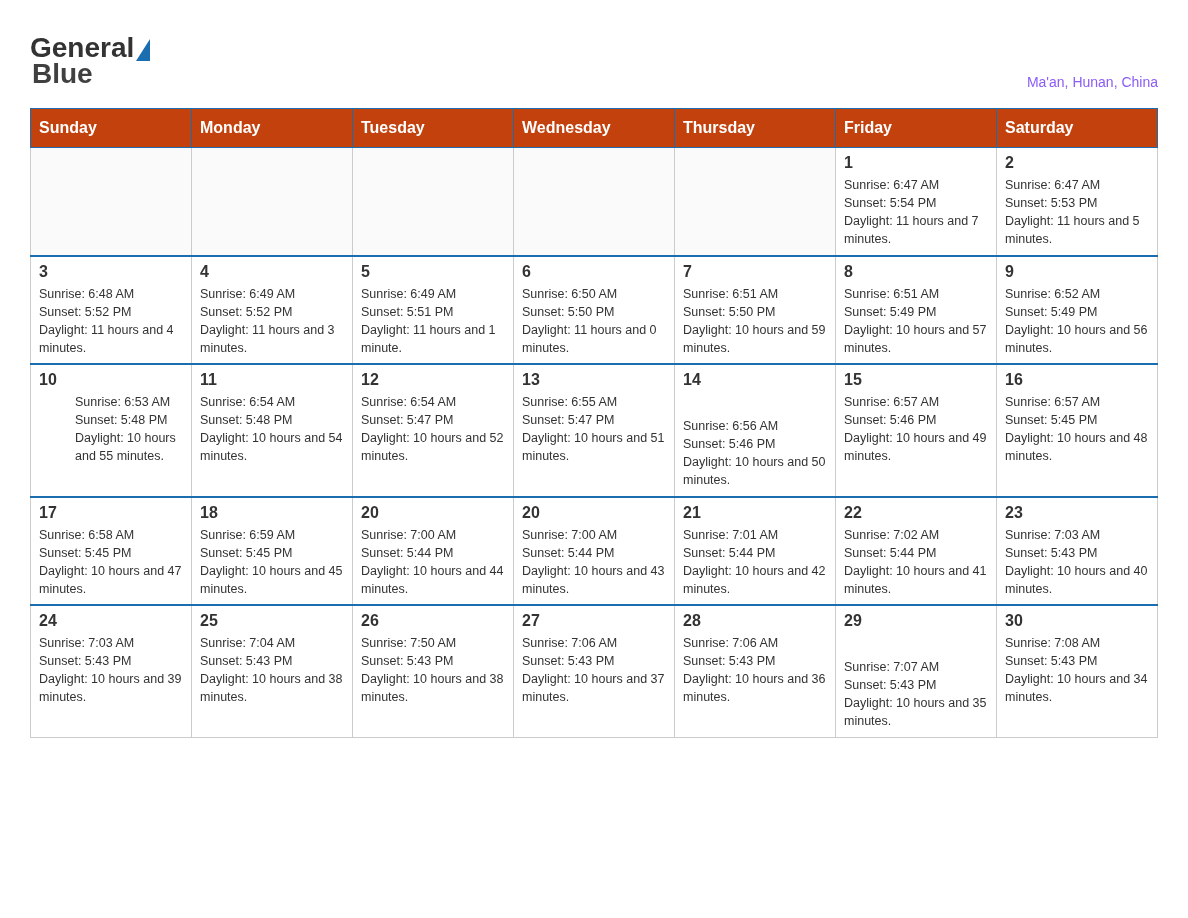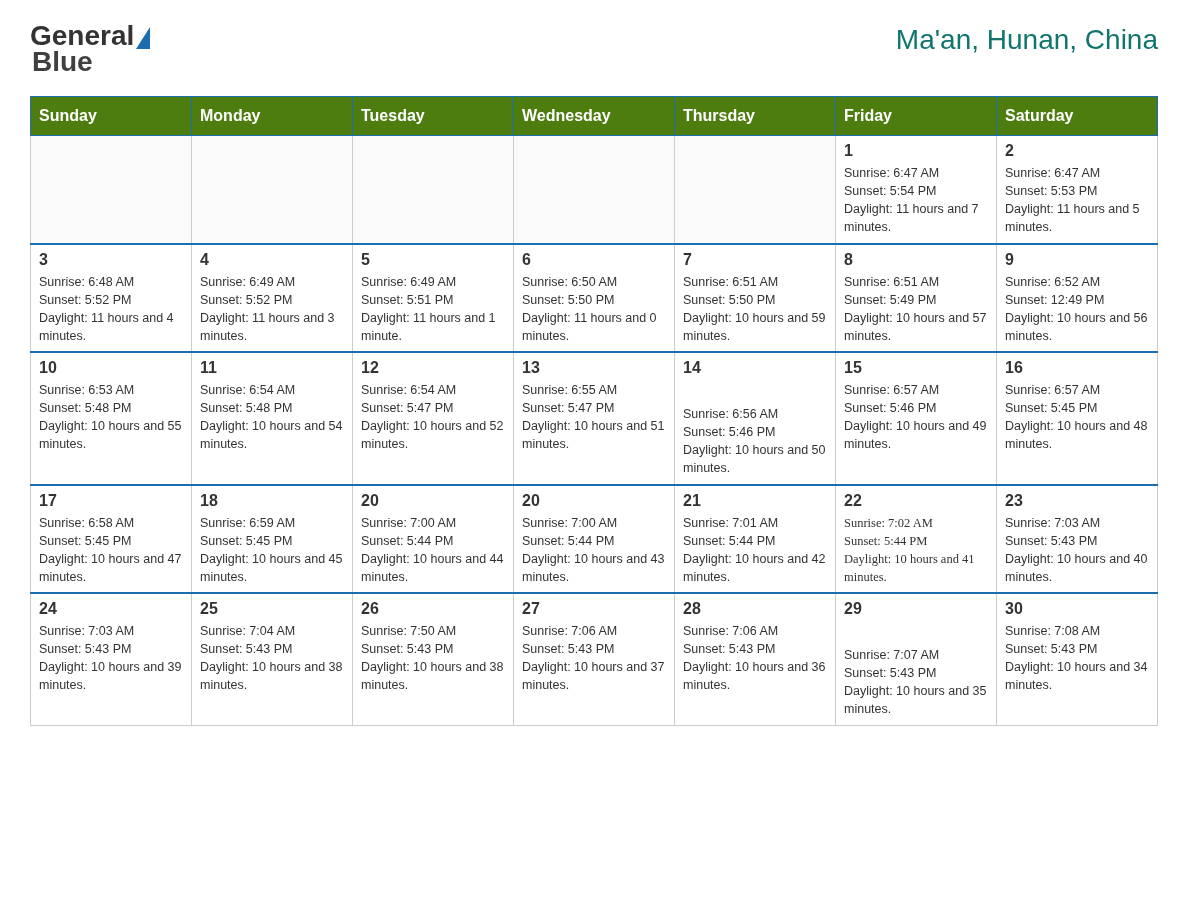--- a/index.html
+++ b/index.html
@@ -6,22 +6,23 @@
     body {
       font-family: Arial, sans-serif;
       background: #fff;
       padding: 20px 30px;
       width: 1188px;
       min-height: 918px;
     }
     .header-area {
       display: flex;
       justify-content: space-between;
-      align-items: flex-start;
+      align-items: flex-end;
       margin-bottom: 18px;
+      margin-top: 12px;
     }
     .logo {
       display: flex;
       flex-direction: column;
       align-items: flex-start;
     }
     .logo-top {
       display: flex;
       align-items: center;
     }
@@ -49,30 +50,30 @@
     .title-area {
       text-align: right;
     }
     .month-title {
       font-size: 52px;
       font-weight: bold;
       color: #333;
       line-height: 1.1;
     }
     .location-title {
-      font-size: 28px;
-      color: #0f766e;
+      font-size: 14px;
+      color: #8b5cf6;
       margin-top: 4px;
     }
     .calendar {
       width: 100%;
       border-collapse: collapse;
     }
     .calendar th {
-      background: #4d7c0f;
+      background: #c2410c;
       color: #fff;
       font-size: 16px;
       font-weight: bold;
       padding: 10px 8px;
       text-align: left;
       border: 1px solid #1a6daf;
     }
     .calendar td {
       border: 1px solid #ccc;
       vertical-align: top;
@@ -181,28 +182,28 @@
         </td>
         <td>
           <div class="day-number">8</div>
           <div class="day-info" style="white-space: pre-line;">Sunrise: 6:51 AM
 Sunset: 5:49 PM
 Daylight: 10 hours and 57 minutes.</div>
         </td>
         <td>
           <div class="day-number">9</div>
           <div class="day-info" style="white-space: pre-line;">Sunrise: 6:52 AM
-Sunset: 12:49 PM
+Sunset: 5:49 PM
 Daylight: 10 hours and 56 minutes.</div>
         </td>
       </tr>
       <tr class="row-separator">
         <td>
           <div class="day-number">10</div>
-          <div class="day-info" style="white-space: pre-line;">Sunrise: 6:53 AM
+          <div class="day-info" style="white-space: pre-line; margin-left: 36px;">Sunrise: 6:53 AM
 Sunset: 5:48 PM
 Daylight: 10 hours and 55 minutes.</div>
         </td>
         <td>
           <div class="day-number">11</div>
           <div class="day-info" style="white-space: pre-line;">Sunrise: 6:54 AM
 Sunset: 5:48 PM
 Daylight: 10 hours and 54 minutes.</div>
         </td>
         <td>
@@ -262,21 +263,21 @@
 Daylight: 10 hours and 43 minutes.</div>
         </td>
         <td>
           <div class="day-number">21</div>
           <div class="day-info" style="white-space: pre-line;">Sunrise: 7:01 AM
 Sunset: 5:44 PM
 Daylight: 10 hours and 42 minutes.</div>
         </td>
         <td>
           <div class="day-number">22</div>
-          <div class="day-info" style="white-space: pre-line; font-family: Liberation Serif, serif;">Sunrise: 7:02 AM
+          <div class="day-info" style="white-space: pre-line;">Sunrise: 7:02 AM
 Sunset: 5:44 PM
 Daylight: 10 hours and 41 minutes.</div>
         </td>
         <td>
           <div class="day-number">23</div>
           <div class="day-info" style="white-space: pre-line;">Sunrise: 7:03 AM
 Sunset: 5:43 PM
 Daylight: 10 hours and 40 minutes.</div>
         </td>
       </tr>

